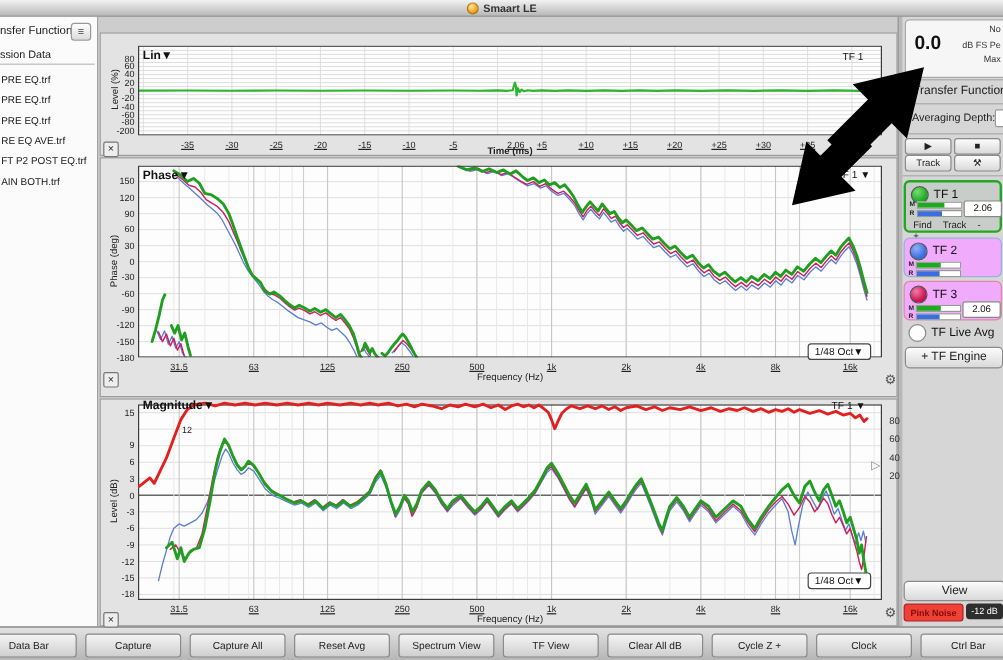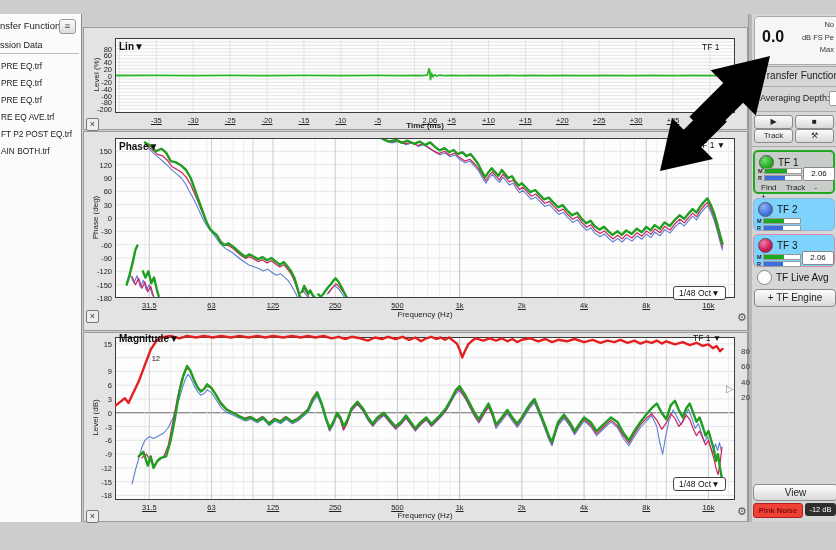--- a/index.html
+++ b/index.html
@@ -46,21 +46,21 @@
   .rpanel{position:absolute;left:752px;top:14px;width:84px;height:508px;background:#d6d6d6;}
   .meter{position:absolute;left:754px;top:16px;width:86px;height:47px;background:#f6f6f6;border:1px solid #aaa;border-radius:4px;}
   .meter-val{position:absolute;left:762px;top:28px;font-size:16px;font-weight:bold;color:#111;}
   .meter-col{position:absolute;left:780px;top:19px;width:54px;text-align:right;font-size:7.5px;color:#333;line-height:12.5px;}
   .rp-div{position:absolute;left:752px;width:84px;border-top:1px solid #aaa;}
   .rp-title{position:absolute;left:752px;top:70px;width:96px;text-align:center;font-size:10px;color:#222;}
   .rp-avg{position:absolute;left:760px;top:93px;font-size:9px;color:#222;white-space:nowrap;}
   .stub{position:absolute;background:#fff;border:1px solid #999;border-radius:2px;}
   .sm-btn{position:absolute;height:12px;border:1px solid #8b8b8b;border-radius:3px;
     background:linear-gradient(#fcfcfc,#d9d9d9);font-size:8px;color:#222;text-align:center;line-height:12px;}
-  .tf-card{position:absolute;left:753px;width:82px;box-sizing:border-box;border-radius:5px;background:#7dd3fc;}
+  .tf-card{position:absolute;left:753px;width:82px;box-sizing:border-box;border-radius:5px;background:#f0abfc;}
   .tf-card.sel{background:#c9cdc9;}
   .tf-dot{position:absolute;width:13px;height:13px;border-radius:50%;border:1px solid #555;}
   .tf-name{position:absolute;font-size:10px;color:#111;}
   .mr-label{position:absolute;font-size:5.5px;font-weight:bold;color:#222;}
   .mr-track{position:absolute;height:4px;background:#fff;border:1px solid #999;}
   .mr-fill{height:100%;}
   .delay-box{position:absolute;width:30px;height:12px;background:#fff;border:1px solid #888;border-radius:2px;
     font-size:8px;text-align:center;line-height:12px;color:#111;}
   .tf-actions{position:absolute;font-size:8px;color:#222;}
   .tf-actions span{margin-right:7px;}
@@ -77,20 +77,24 @@
   .tb-row{position:absolute;left:-16px;top:5px;display:flex;gap:7px;}
   .tb-btn{width:78px;height:18px;border:1px solid #8b8b8b;border-radius:3px;flex:0 0 auto;
     background:linear-gradient(#f4f4f4,#cfcfcf);font-size:8.5px;color:#222;text-align:center;line-height:18px;}
   .arrows{position:absolute;left:0;top:0;width:836px;height:550px;z-index:40;pointer-events:none;}
 </style>
 </head>
 <body>
 
 <div id="app">
 
+  <div class="titlebar">
+    <span class="title-dot"></span>
+    <span class="title-text">Smaart LE</span>
+  </div>
 
   <div class="sidebar">
     <div class="sb-header">nsfer Function</div>
     <div class="sb-menu">≡</div>
     <div class="sb-sub">ssion Data</div>
     <div class="sb-div"></div>
     <div class="file-list" id="file-list">
         <div class="file-item">PRE EQ.trf</div>
         <div class="file-item">PRE EQ.trf</div>
         <div class="file-item">PRE EQ.trf</div>
@@ -450,19 +454,33 @@
   </div>
 
   <div class="radio" style="left:757px;top:270px;"></div>
   <div style="position:absolute;left:776px;top:272px;font-size:10px;color:#111;">TF Live Avg</div>
   <div class="wide-btn" style="top:289px;height:16px;line-height:16px;">+ TF Engine</div>
 
   <div class="wide-btn" style="left:753px;top:484px;width:83px;height:15px;line-height:15px;">View</div>
   <div class="pink-btn">Pink Noise</div>
   <div class="db-box">-12 dB</div>
 
+  <div class="toolbar">
+    <div class="tb-row" id="toolbar">
+        <div class="tb-btn">Data Bar</div>
+        <div class="tb-btn">Capture</div>
+        <div class="tb-btn">Capture All</div>
+        <div class="tb-btn">Reset Avg</div>
+        <div class="tb-btn">Spectrum View</div>
+        <div class="tb-btn">TF View</div>
+        <div class="tb-btn">Clear All dB</div>
+        <div class="tb-btn">Cycle Z +</div>
+        <div class="tb-btn">Clock</div>
+        <div class="tb-btn">Ctrl Bar</div>
+      </div>
+  </div>
 
   <svg class="arrows" viewBox="0 0 836 550">
     <polygon fill="#000" points="770,56 710.6,70.2 723.3,82.9 689.4,116.8 709.2,136.6 743.1,102.7 755.8,115.4"></polygon>
     <polygon fill="#000" points="660,171 672,118 683.7,129.7 709.2,104.2 726.8,121.8 701.3,147.3 713,159"></polygon>
   </svg>
 
 </div>
 
 </body></html>

